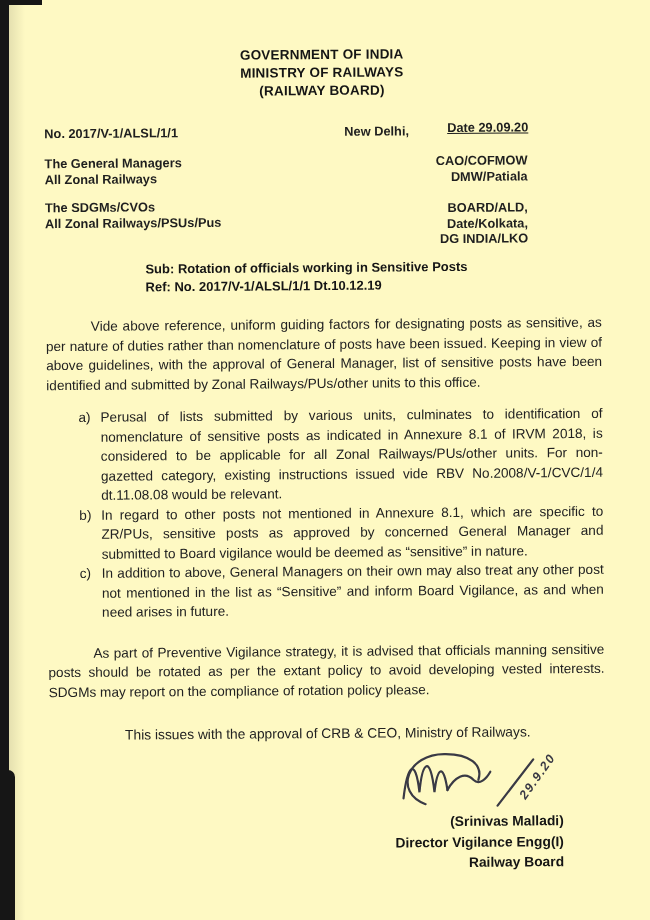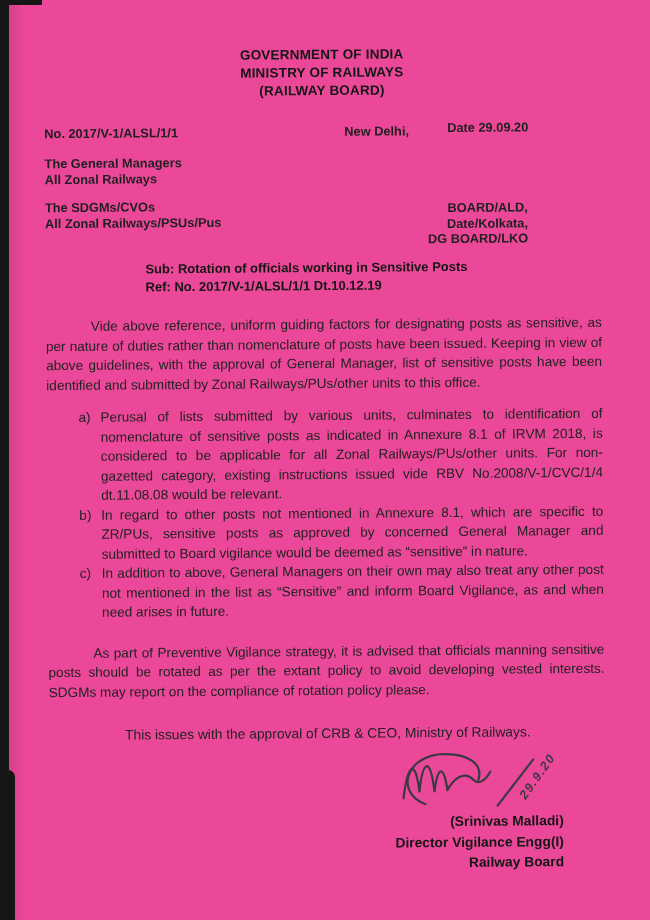--- a/index.html
+++ b/index.html
@@ -1,20 +1,20 @@
 <!DOCTYPE html>
 <html><head>
 <meta charset="utf-8">
 <style>
   html, body { margin: 0; padding: 0; background: #d8d8d4; }
   .page {
     position: relative;
     width: 650px;
     height: 920px;
-    background: #ec4899;
+    background: #fef9c3;
     overflow: hidden;
     font-family: "Liberation Sans", "DejaVu Sans", sans-serif;
     color: #1f1f1f;
   }
   
   .edge-left   { position: absolute; left: 0; top: 0; width: 9px; height: 100%; background: #161616; }
   .edge-shadow { position: absolute; left: 9px; top: 0; width: 16px; height: 100%;
                  background: linear-gradient(to right, rgba(0,0,0,0.10), rgba(0,0,0,0)); }
   .edge-top    { position: absolute; left: 0; top: 0; width: 42px; height: 5px; background: #161616; }
   .edge-bottom { position: absolute; left: 0; bottom: 0; width: 15px; height: 150px; background: #161616;
@@ -32,21 +32,21 @@
     text-align: center;
     font-weight: bold;
     font-size: 13.5px;
     line-height: 18px;
     letter-spacing: 0.2px;
     color: #151515;
   }
 
   .ref-row { position: relative; margin-top: 24px; height: 17px; font-weight: bold; font-size: 12.8px; }
   .ref-row .place { position: absolute; left: 300px; top: 0; }
-  .ref-row .date  { position: absolute; right: 72px; top: -3px; }
+  .ref-row .date  { position: absolute; right: 72px; top: -3px; text-decoration: underline; }
 
   .addr-row { position: relative; margin-top: 13px; font-weight: bold; font-size: 12.8px; line-height: 15.5px; }
   .addr-right { position: absolute; right: 73px; top: 0; text-align: right; }
   .addr-row.second .addr-right { top: 3px; }
 
   .subject {
     margin-top: 30px;
     margin-left: 100px;
     font-weight: bold;
     font-size: 13px;
@@ -120,31 +120,35 @@
       <span class="ref-no">No. 2017/V-1/ALSL/1/1</span>
       <span class="place">New Delhi,</span>
       <span class="date">Date 29.09.20</span>
     </div>
 
     <div class="addr-row first">
       <div class="addr-left">
         <div>The General Managers</div>
         <div>All Zonal Railways</div>
       </div>
+      <div class="addr-right">
+        <div>CAO/COFMOW</div>
+        <div>DMW/Patiala</div>
+      </div>
     </div>
 
     <div class="addr-row second">
       <div class="addr-left">
         <div>The SDGMs/CVOs</div>
         <div>All Zonal Railways/PSUs/Pus</div>
       </div>
       <div class="addr-right">
         <div>BOARD/ALD,</div>
         <div>Date/Kolkata,</div>
-        <div>DG BOARD/LKO</div>
+        <div>DG INDIA/LKO</div>
       </div>
     </div>
 
     <div class="subject">
       <div>Sub: Rotation of officials working in Sensitive Posts</div>
       <div>Ref: No. 2017/V-1/ALSL/1/1 Dt.10.12.19</div>
     </div>
 
     <p class="para indent">Vide above reference, uniform guiding factors for designating posts as sensitive, as per nature of duties rather than nomenclature of posts have been issued. Keeping in view of above guidelines, with the approval of General Manager, list of sensitive posts have been identified and submitted by Zonal Railways/PUs/other units to this office.</p>
 

